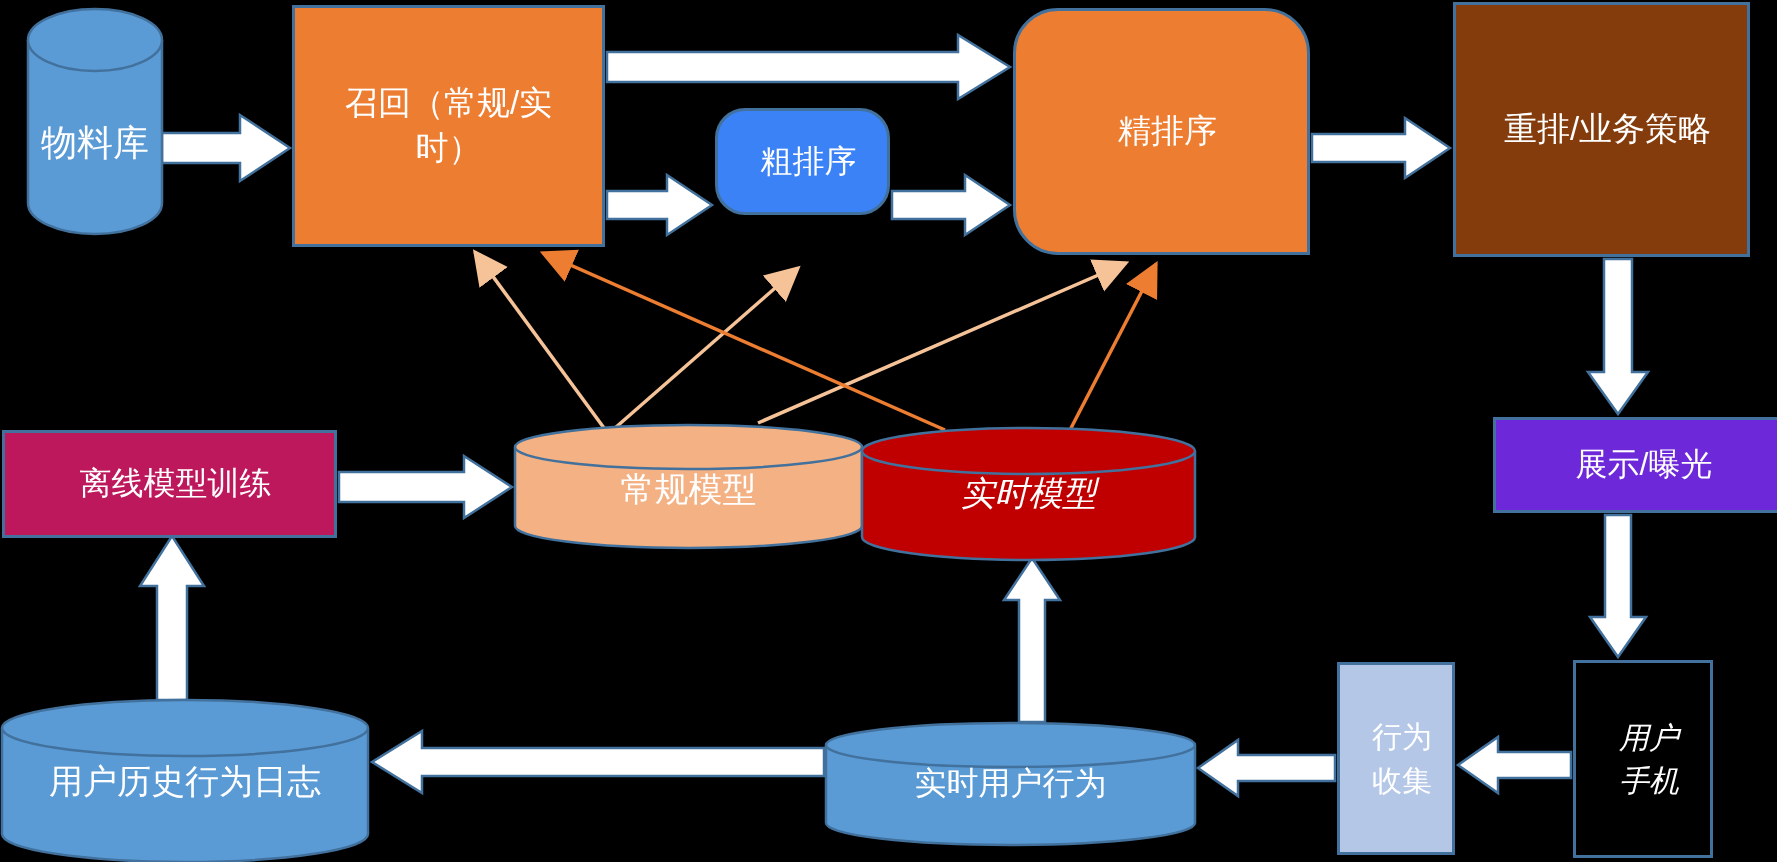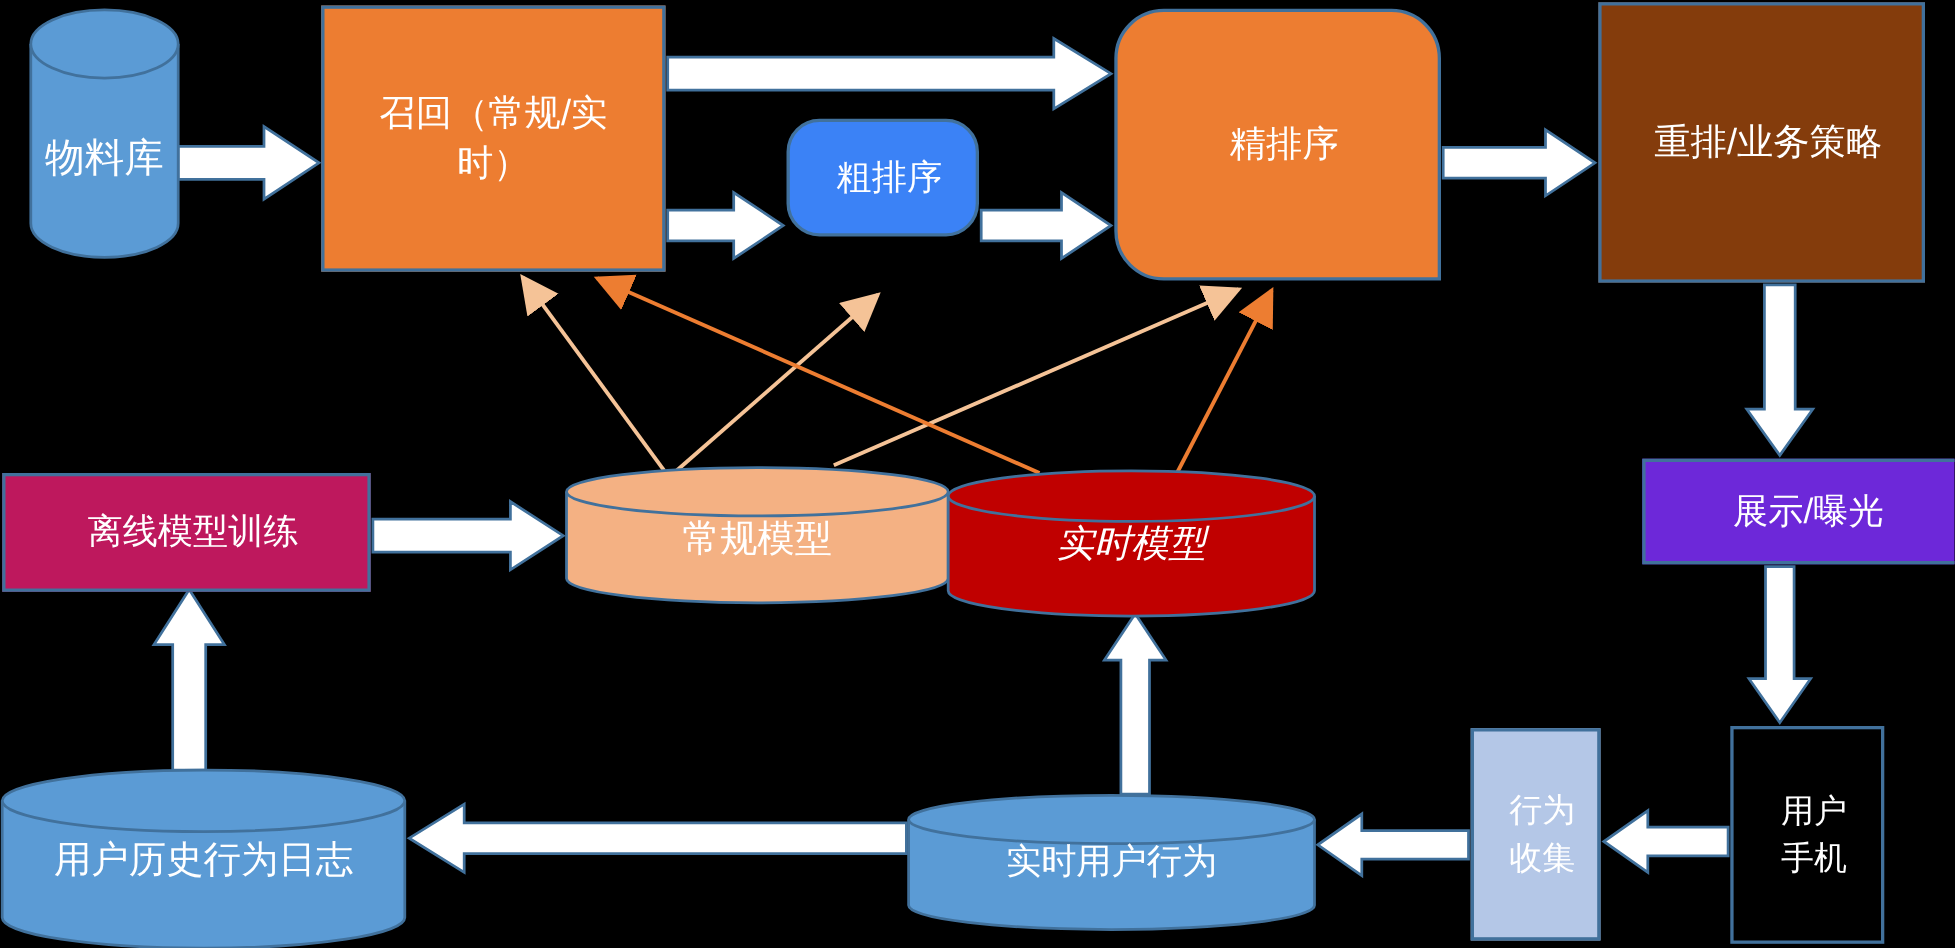--- a/index.html
+++ b/index.html
@@ -14,21 +14,21 @@
   }
   .lbl{
     position:absolute;display:flex;align-items:center;justify-content:center;
     text-align:center;color:#fff;pointer-events:none;
   }
   .box-recall{left:292px;top:5px;width:313px;height:242px;background:#ED7D31;border:3px solid #41719C;font-size:33px;line-height:1.35;padding:10px 18px;}
   .box-coarse{left:715px;top:108px;width:175px;height:107px;background:#3b82f6;border:3px solid #41719C;border-radius:30px;font-size:32px;}
   .box-fine{left:1013px;top:8px;width:297px;height:247px;background:#ED7D31;border:3px solid #41719C;border-radius:45px 45px 0 45px;font-size:33px;}
   .box-rerank{left:1453px;top:2px;width:297px;height:255px;background:#843C0C;border:3px solid #41719C;font-size:33px;text-align:center;}
   .box-display{left:1478px;top:417px;width:290px;height:96px;background:#6d28d9;border:3px solid #41719C;font-size:32px;margin-left:15px;}
-  .box-phone{left:1573px;top:660px;width:140px;height:198px;background:transparent;border:3px solid #41719C;font-size:30px;line-height:1.45;}
+  .box-phone{left:1573px;top:660px;width:140px;height:198px;background:transparent;border:3px solid #41719C;font-size:30px;line-height:1.45;font-style:italic;}
   .box-collect{left:1337px;top:662px;width:118px;height:193px;background:#B4C7E7;border:3px solid #41719C;font-size:30px;line-height:1.45;}
   .box-offline{left:2px;top:430px;width:335px;height:108px;background:#be185d;border:3px solid #41719C;font-size:32px;}
   .two-line{width:2.2em;}
   .lbl-material{left:28px;top:108px;width:134px;height:70px;font-size:36px;}
   .lbl-regular{left:515px;top:462px;width:347px;height:56px;font-size:34px;}
   .lbl-rtmodel{left:862px;top:466px;width:333px;height:56px;font-size:34px;font-style:italic;}
   .lbl-rtbehavior{left:826px;top:760px;width:369px;height:48px;font-size:32px;}
   .lbl-history{left:2px;top:756px;width:366px;height:52px;font-size:34px;}
 </style>
 </head>

